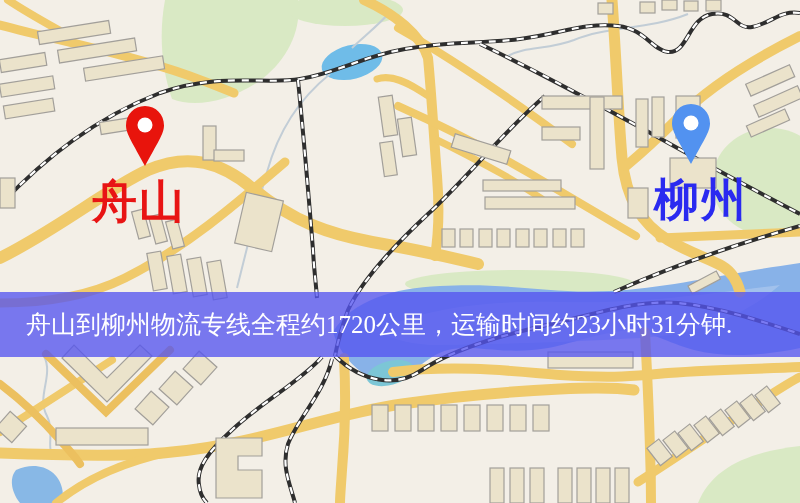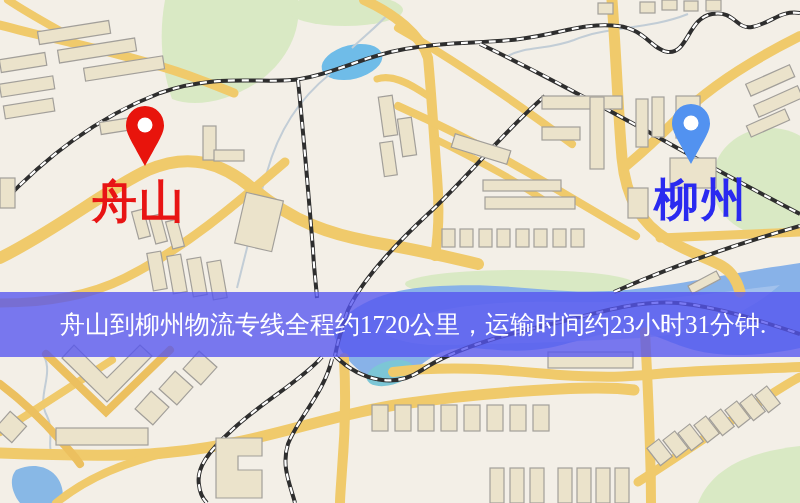--- a/index.html
+++ b/index.html
@@ -32,21 +32,20 @@
   .label-dest{left:642px;top:178px;color:#2a2af0;margin-left:12px;}
   
   .banner{
     position:absolute;left:0;top:292px;width:800px;height:65px;
     background:rgba(85,85,240,0.78);
   }
   .banner span{
     display:block;color:#ffffff;font-size:25px;line-height:65px;
     padding-left:26px;white-space:nowrap;
     font-family:"Liberation Serif","DejaVu Serif",serif;
-    text-align:center;
   }
 </style>
 </head>
 <body>
 
 <div class="stage">
 
   <svg class="base" width="800" height="503" viewBox="0 0 800 503" xmlns="http://www.w3.org/2000/svg">
 
     <rect x="0" y="0" width="800" height="503" fill="#f3efe7"></rect>

